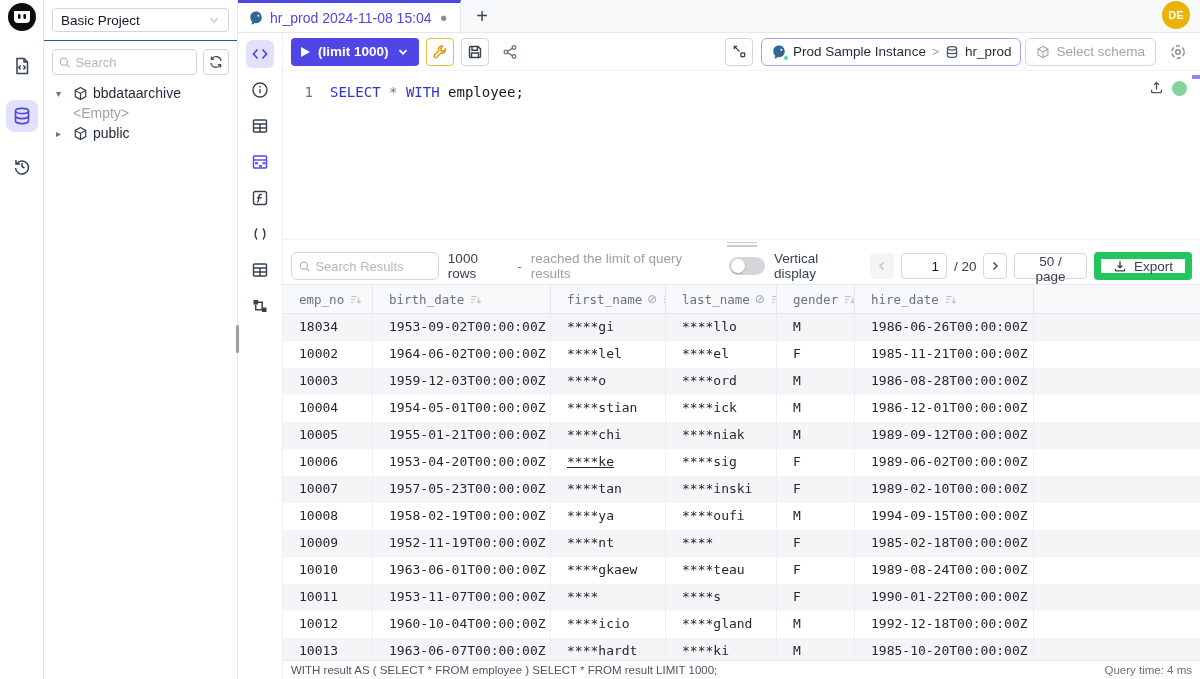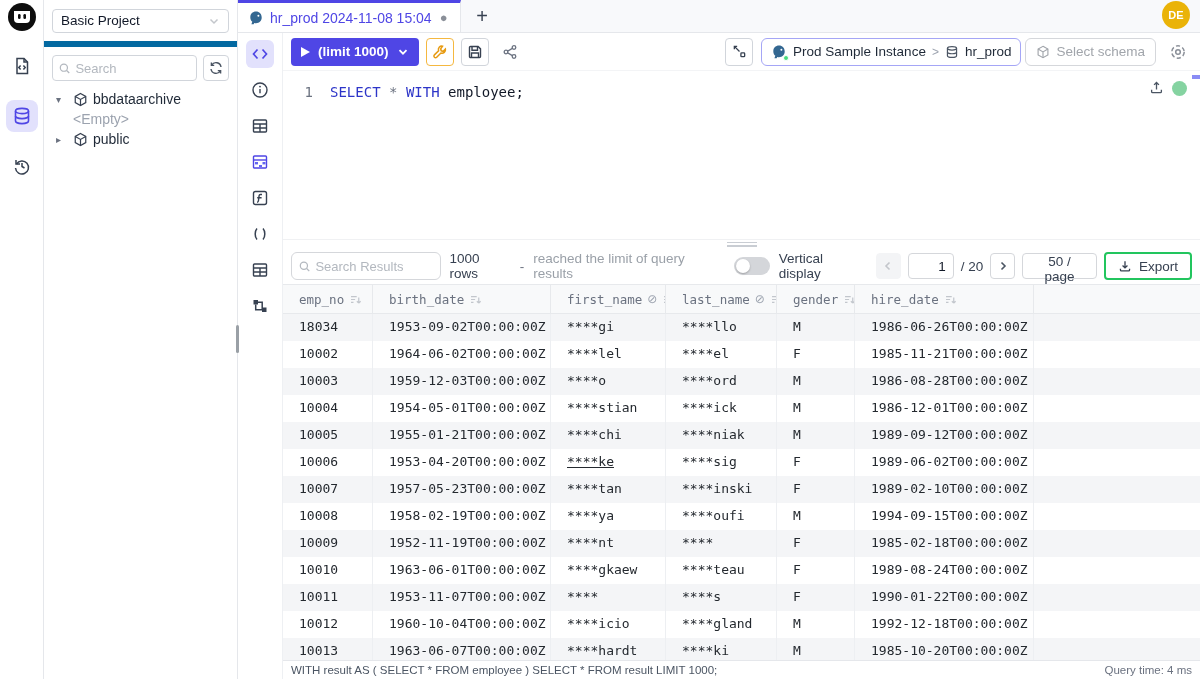--- a/index.html
+++ b/index.html
@@ -9,21 +9,21 @@
   svg { display:block; }
 
   
   .rail1 { width:44px; border-right:1px solid #e5e7eb; display:flex; flex-direction:column; align-items:center; background:#fff; }
   .logo { width:30px; height:30px; margin-top:2px; }
   .rail1 .railbtn { width:32px; height:32px; border-radius:8px; display:flex; align-items:center; justify-content:center; margin-top:18px; cursor:pointer; color:#374151; }
   .rail1 .railbtn.sel { background:#e2e1fc; color:#4f46e5; }
 
   
   .tree-panel { width:194px; border-right:1px solid #e5e7eb; background:#fff; display:flex; flex-direction:column; }
-  .tree-header { height:47px; border-bottom:6px solid #0369a1; display:flex; align-items:center; padding:0 8px; }
+  .tree-header { height:41px; border-bottom:1px solid #0369a1; display:flex; align-items:center; padding:0 8px; }
   .project-select { flex:1; height:24px; border:1px solid #d1d5db; border-radius:4px; display:flex; align-items:center; padding:0 8px; font-size:13.5px; color:#111827; cursor:pointer; background:#fff; }
   .project-select .lbl { flex:1; }
   .search-row { display:flex; align-items:center; gap:6px; padding:8px 8px 6px 8px; }
   .search-box { flex:1; height:26px; border:1px solid #d1d5db; border-radius:4px; display:flex; align-items:center; padding:0 6px; gap:5px; }
   .search-box input { border:none; outline:none; width:100%; font-size:13px; color:#b91c1c; font-family:inherit; }
   .search-box input::placeholder { color:#b3b8bf; }
   .iconbtn { width:26px; height:26px; border:1px solid #d1d5db; border-radius:4px; background:#fff; display:flex; align-items:center; justify-content:center; cursor:pointer; color:#4b5563; }
   .tree { padding:2px 4px; font-size:14px; color:#1f2937; }
   .tree-item { display:flex; align-items:center; gap:5px; height:20px; padding-left:8px; cursor:pointer; }
   .tree-item .caret { width:12px; font-size:10px; color:#6b7280; }
@@ -82,21 +82,21 @@
   .limitnote { font-size:13.5px; color:#9aa0a8; }
   .toggle { width:36px; height:18px; border-radius:9px; background:#d4d6da; position:relative; cursor:pointer; flex:none; }
   .toggle .knob { position:absolute; left:2px; top:2px; width:14px; height:14px; border-radius:50%; background:#fff; box-shadow:0 1px 2px rgba(0,0,0,.25); }
   .vlabel { font-size:13.5px; color:#374151; }
   .pager { margin-left:auto; display:flex; align-items:center; gap:7px; }
   .pgbtn { width:26px; height:26px; border-radius:4px; display:flex; align-items:center; justify-content:center; cursor:pointer; background:#fff; border:1px solid #d5d7db; color:#4b5563; }
   .pgbtn.disabled { background:#f3f4f6; border-color:#f3f4f6; color:#c3c6cb; }
   .pginput { width:46px; height:26px; border:1px solid #d5d7db; border-radius:4px; text-align:right; padding-right:7px; font-size:13.5px; color:#111827; font-family:inherit; outline:none; }
   .pgtotal { font-size:13.5px; color:#374151; white-space:nowrap; }
   .sizebtn { height:26px; border:1px solid #d5d7db; border-radius:4px; background:#fff; padding:0 10px; font-size:13.5px; color:#374151; cursor:pointer; font-family:inherit; }
-  .exportbtn { height:28px; border:2px solid #22c55e; border-radius:4px; background:#fff; padding:0 12px; font-size:13.5px; color:#374151; cursor:pointer; display:flex; align-items:center; gap:7px; font-family:inherit; }
+  .exportbtn { height:28px; border:7px solid #22c55e; border-radius:4px; background:#fff; padding:0 12px; font-size:13.5px; color:#374151; cursor:pointer; display:flex; align-items:center; gap:7px; font-family:inherit; }
 
   
   .grid { flex:1; overflow:hidden; font-family:"DejaVu Sans Mono", monospace; border-top:1px solid #e7e9ec; }
   .g-head { display:flex; height:29px; background:#f8f9fa; border-bottom:1px solid #e7e9ec; }
   .g-hcell { display:flex; align-items:center; gap:5px; padding-left:16px; font-size:12.5px; color:#6b7280; border-right:1px solid #e7e9ec; flex:none; cursor:pointer; overflow:hidden; }
   .g-hcell .mask { color:#9ca3af; font-size:12px; font-family:"DejaVu Sans", sans-serif; }
   .g-row { display:flex; height:27px; }
   .g-row:nth-child(even) { background:#f4f5f7; }
   .g-cell { line-height:26px; padding-left:16px; font-size:13px; color:#24292f; border-right:1px solid #edeff2; flex:none; white-space:nowrap; overflow:hidden; cursor:default; }
   .g-fill { flex:1; border-right:none; }

